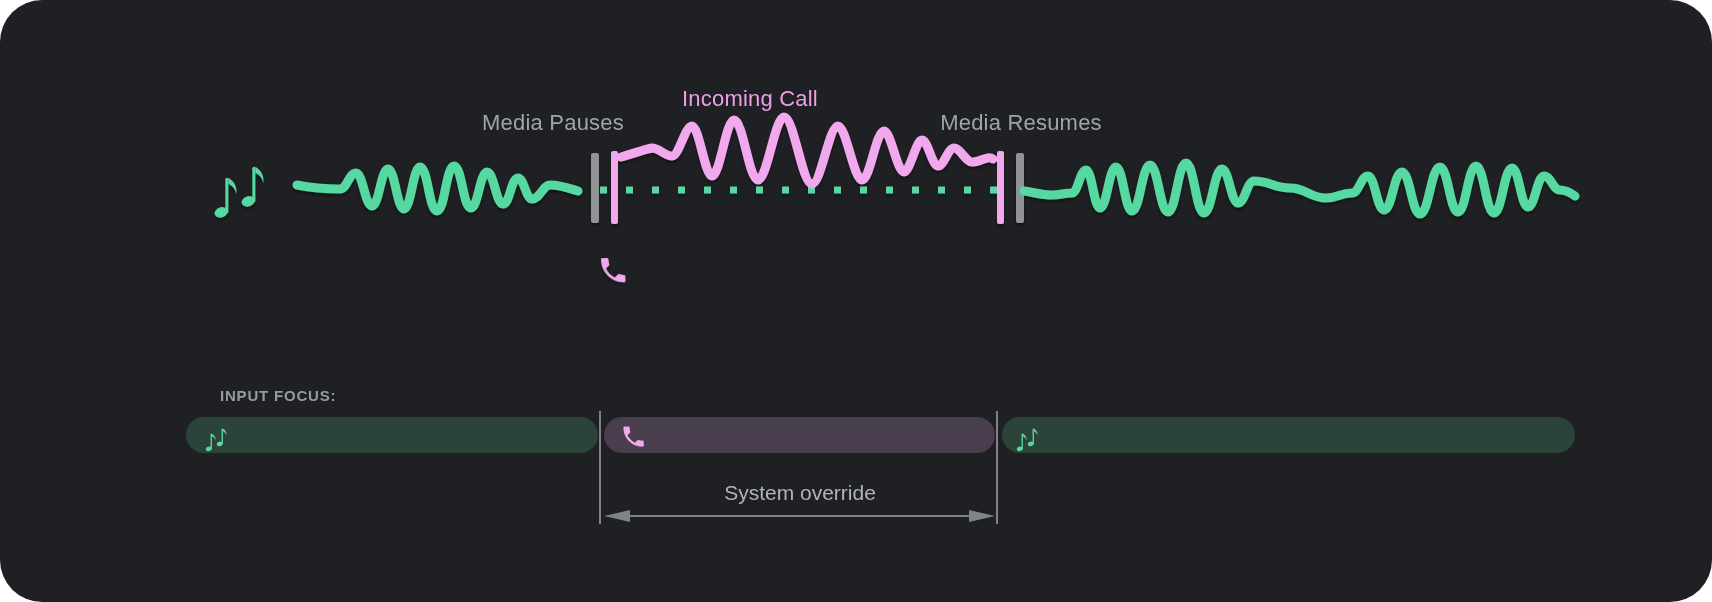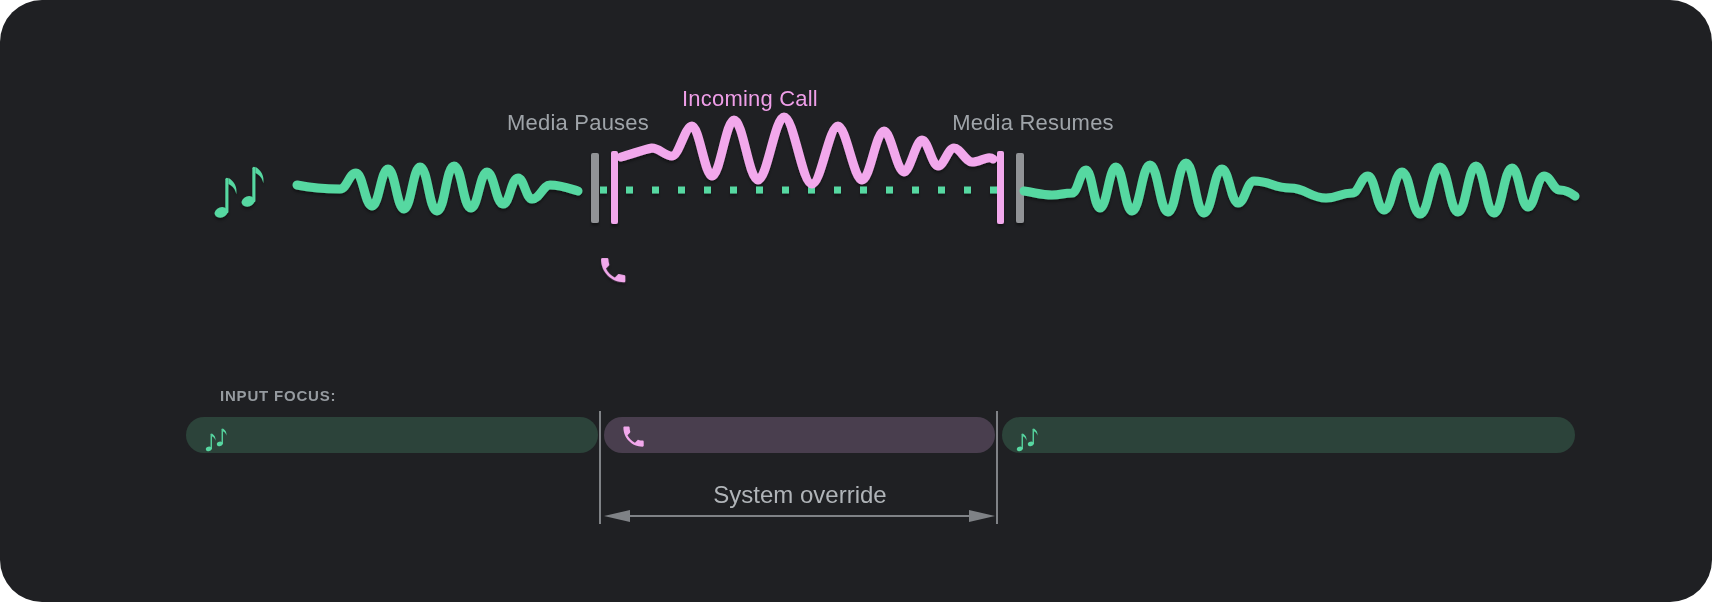--- a/index.html
+++ b/index.html
@@ -34,21 +34,21 @@
     font-weight: 700;
     letter-spacing: 0.8px;
     color: #969BA0;
     white-space: nowrap;
     margin-left: 32px;
   }
   .annotation {
     position: absolute;
     left: 800px; top: 481px;
     transform: translateX(-50%);
-    font-size: 24px;
+    font-size: 21px;
     font-weight: 400;
     color: #B0B4B8;
     white-space: nowrap;
   }
 </style>
 </head>
 <body>
 
 <div class="card">
 
@@ -123,23 +123,23 @@
                C1338,198 1340,193 1352,193 C1359,193 1361,176 1368,176 C1375,176 1377,210 1384,210
                C1392,210 1394,172 1402,172 C1410,172 1412,214 1420,214 C1429,214 1431,167 1440,167
                C1448,167 1450,212 1458,212 C1466,212 1468,166 1476,166 C1484,166 1486,213 1494,213
                C1502,213 1504,168 1512,168 C1519,168 1521,207 1528,207 C1535,207 1537,176 1544,176
                C1551,176 1553,190 1560,190 C1566,190 1571,193 1575,196"></path>
 
       <use href="#phoneIcon" transform="translate(597,254) scale(1.35)" fill="#F2A8EC"></use>
     </g>
   </svg>
 
-  <div class="lbl center" style="left:578px; top:110px;">Media Pauses</div>
+  <div class="lbl center" style="left:553px; top:110px;">Media Pauses</div>
 
   <div class="lbl center pink" style="left:750px; top:86px;">Incoming Call</div>
 
-  <div class="lbl center" style="left:1021px; top:110px;margin-left:12px;">Media Resumes</div>
+  <div class="lbl center" style="left:1021px; top:110px;">Media Resumes</div>
 
   <div class="heading">INPUT FOCUS:</div>
 
   <div class="annotation">System override</div>
 
 </div>
 
 </body></html>

